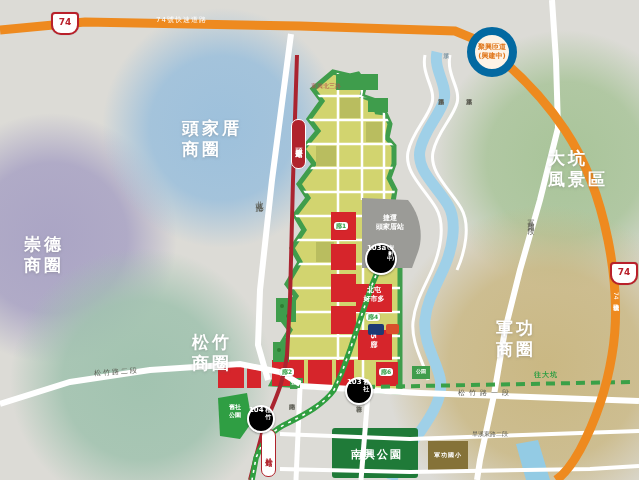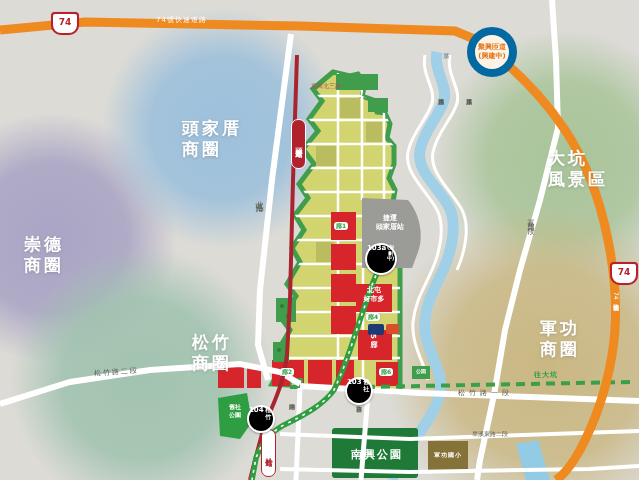--- a/index.html
+++ b/index.html
@@ -186,21 +186,21 @@
     <div>商圈</div>
   </div>
   <div class="lbl region" style="left:192px;top:332px;">
     <div>松竹</div>
     <div>商圈</div>
   </div>
   <div class="lbl region" style="left:548px;top:148px;">
     <div>大坑</div>
     <div>風景區</div>
   </div>
-  <div class="lbl region" style="left:496px;top:318px;margin-left:44px;">
+  <div class="lbl region" style="left:496px;top:318px;">
     <div>軍功</div>
     <div>商圈</div>
   </div>
 
   <div class="lbl v tiny" style="left:443px;top:48px;color:#7a94a3;">旱溪</div>
   <div class="lbl road v tiny" style="left:438px;top:94px;">旱溪西路</div>
   <div class="lbl road v tiny" style="left:466px;top:94px;">旱溪東路</div>
   <div class="lbl road v" style="left:254px;top:194px;font-size:8px;">北屯路</div>
   <div class="lbl road v" style="left:526px;top:214px;">軍功路二段</div>
   <div class="lbl road" style="left:94px;top:368px;transform:rotate(-4deg);">松竹路二段</div>

